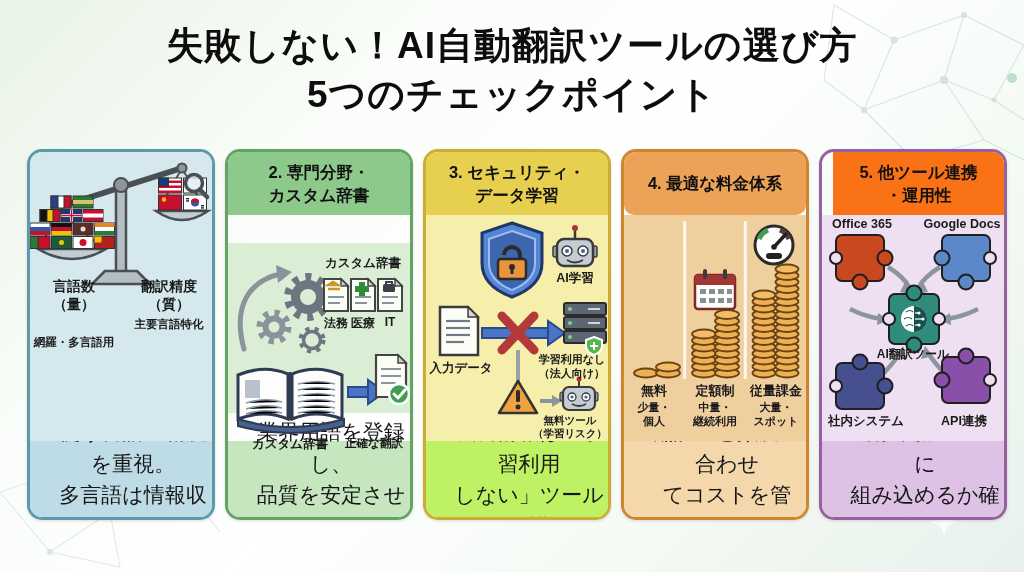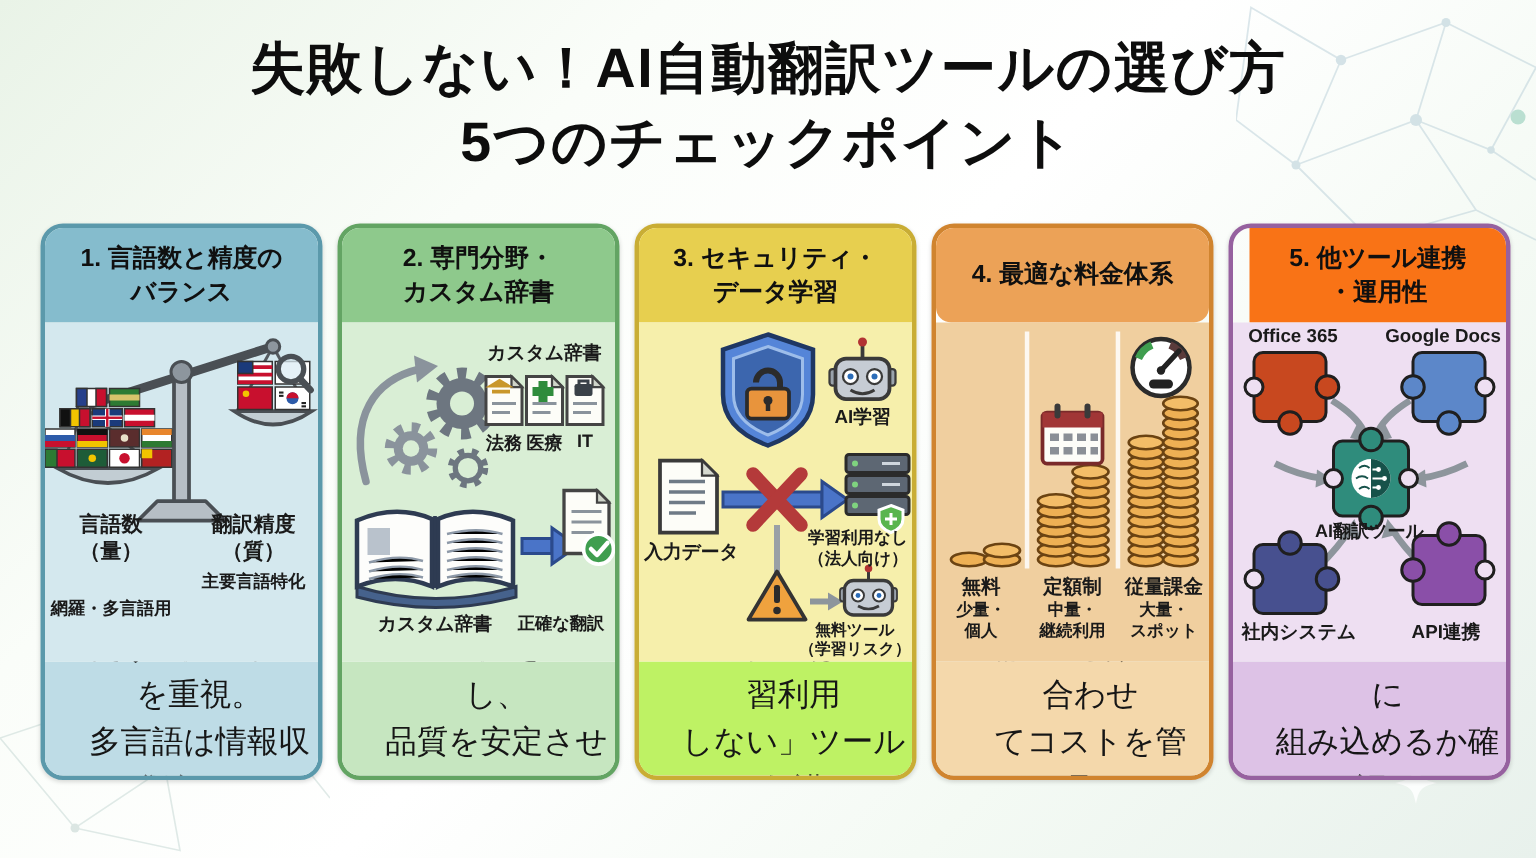--- a/index.html
+++ b/index.html
@@ -26,21 +26,21 @@
   .card-body{flex:1;position:relative;}
   .card-body svg{position:absolute;left:0;top:0;}
   .lbl{position:absolute;text-align:center;color:#1a1a1a;font-weight:800;}
   .pre{white-space:pre-line;}
   .card-caption{
     height:76px;flex:0 0 76px;display:flex;align-items:center;justify-content:center;
     text-align:center;font-weight:400;font-size:21px;line-height:1.5;color:#161616;padding-left:24px;
   }
   
   .c1{border-color:#5b99ab;} .c1 .card-header{background:#85bccd;} .c1 .card-body{background:#d4e8ee;} .c1 .card-caption{background:#bedce6;}
-  .c2{border-color:#63a463;} .c2 .card-header{background:#8ec98c;} .c2 .card-body{background:#d9eed5;} .c2 .card-caption{background:#c6e6c0;}
+  .c2{border-color:#63a463;gap:28px;} .c2 .card-header{background:#8ec98c;} .c2 .card-body{background:#d9eed5;} .c2 .card-caption{background:#c6e6c0;}
   .c3{border-color:#c9ad35;} .c3 .card-header{background:#e7cf4f;} .c3 .card-body{background:#f6efab;} .c3 .card-caption{background:#bef264;}
   .c4{border-color:#d0842f;} .c4 .card-header{background:#eca257;border-radius:10px;} .c4 .card-body{background:#f0cf9f;} .c4 .card-caption{background:#f4d8ab;}
   .c5{border-color:#96619f;} .c5 .card-header{background:#f97316;margin-left:11px;} .c5 .card-body{background:#eedff2;} .c5 .card-caption{background:#ddc2e6;}
   .sparkle{position:absolute;pointer-events:none;}
 </style>
 </head>
 <body>
 
 <svg class="mesh" style="right:0;top:0" width="200" height="190" viewBox="0 0 200 190">
   <g stroke="#b9cfd8" stroke-width="1.2" fill="none">
@@ -72,24 +72,20 @@
 </svg>
 
 <div class="title">
   <div>失敗しない！AI自動翻訳ツールの選び方</div>
   <div>5つのチェックポイント</div>
 </div>
 
 <div class="cards">
 
   <div class="card c1">
-    <div class="card-header">
-      <div>1. 言語数と精度の</div>
-      <div>バランス</div>
-    </div>
     <div class="card-body">
       <svg width="182" height="224" viewBox="0 0 182 224">
 
         <g stroke="#555b60" stroke-width="2">
           <line x1="26" y1="56" x2="11" y2="97"></line>
             <line x1="26" y1="56" x2="73" y2="97"></line>
           <line x1="152" y1="16" x2="128" y2="59"></line>
             <line x1="152" y1="16" x2="176" y2="59"></line>
         </g>
 

